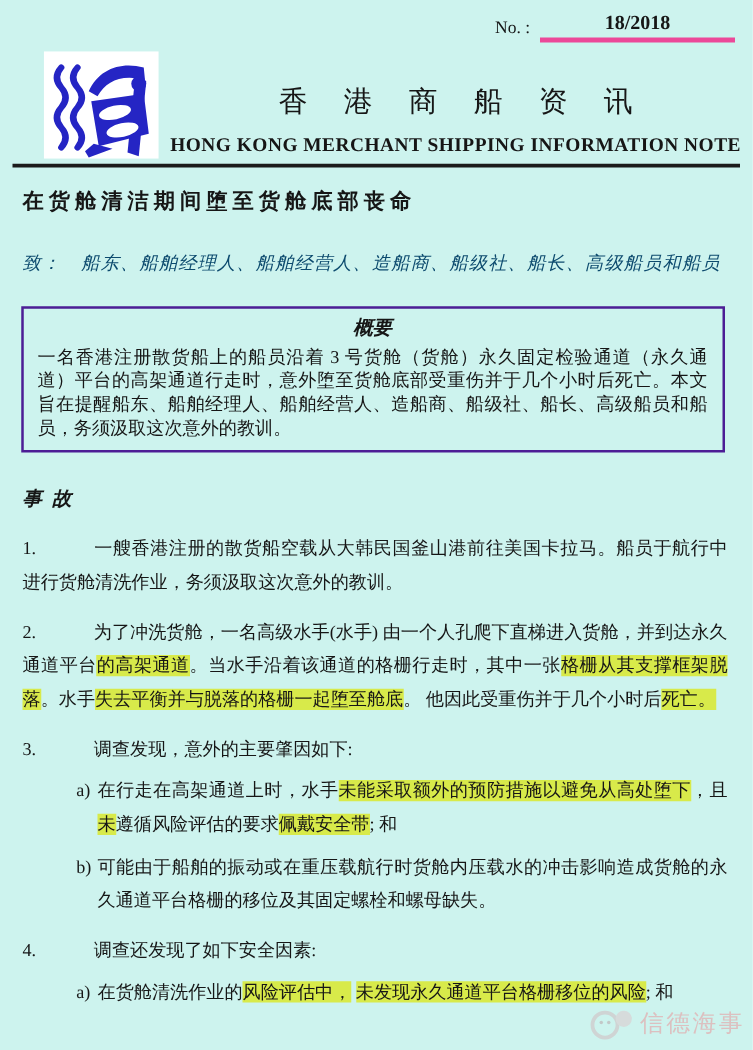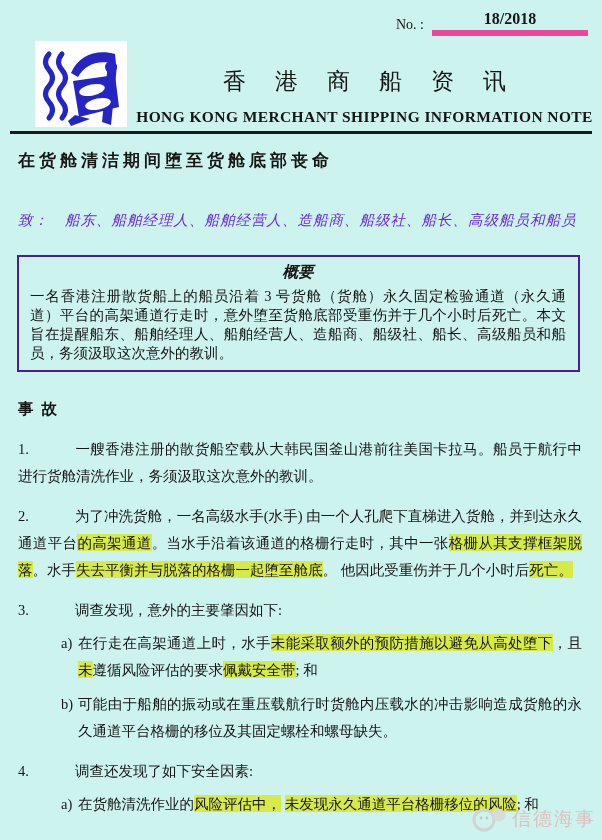--- a/index.html
+++ b/index.html
@@ -14,50 +14,50 @@
   
   .no-row{
     position:absolute;top:10px;right:14px;
     display:flex;align-items:flex-end;
     font-size:14px;
   }
   .no-label{padding-bottom:3px;}
   .no-value{
     display:inline-block;min-width:156px;text-align:center;
     font-weight:bold;font-size:16px;
-    border-bottom:6px solid #ec4899;
+    border-bottom:4px solid #ec4899;
     margin-left:8px;padding-bottom:2px;
   }
   
   .logo{position:absolute;left:35px;top:41px;width:92px;height:86px;}
   
   .titles{position:absolute;left:133px;right:6px;top:66px;text-align:center;}
   .title-cn{
     font-size:23px;letter-spacing:29px;margin-right:-29px;
     white-space:nowrap;
   }
   .title-en{
     margin-top:11px;font-weight:bold;font-size:15.5px;letter-spacing:.4px;
     white-space:nowrap;
   }
   .rule{position:absolute;top:131px;left:10px;right:10px;border-top:3px solid #1b1b1b;}
   
   .content{position:absolute;top:134px;left:0;right:0;}
   .subject{margin:15px 20px 0 18px;font-weight:bold;font-size:17px;letter-spacing:4px;}
-  .to-row{margin:39px 20px 0 18px;font-style:italic;font-size:14.5px;color:#6d28d9;letter-spacing:1px;}
+  .to-row{margin:29px 20px 0 18px;font-style:italic;font-size:14.5px;color:#0c4a6e;letter-spacing:1px;}
   .to-label{margin-right:16px;}
   .summary-box{
     margin:25px 22px 0 17px;
     border:2px solid #4c1d95;
     padding:5px 12px 7px 11px;
     background:transparent;
   }
   .summary-title{text-align:center;font-weight:bold;font-style:italic;font-size:15.5px;}
   .summary-body{margin-top:4px;font-size:14.5px;line-height:19px;text-align:justify;}
-  .section-heading{margin:27px 0 0 18px;font-weight:bold;font-size:15.5px;letter-spacing:8px;}
+  .section-heading{margin:27px 0 0 18px;font-weight:bold;font-size:15.5px;letter-spacing:8px;font-style:italic;}
   .paras{margin:16px 20px 0 18px;font-size:14.5px;line-height:27px;text-align:justify;}
   .pgroup{margin-bottom:13px;}
   .para{margin-bottom:6px;}
   .pnum{display:inline-block;width:57px;}
   .subitem{margin:0 0 7px 60px;position:relative;}
   .subitem .marker{position:absolute;left:-17px;}
   .hl{background:var(--hl,#d8ea4a);padding:1px 0 0 0;}
   
   .watermark{
     position:absolute;right:6px;bottom:8px;

